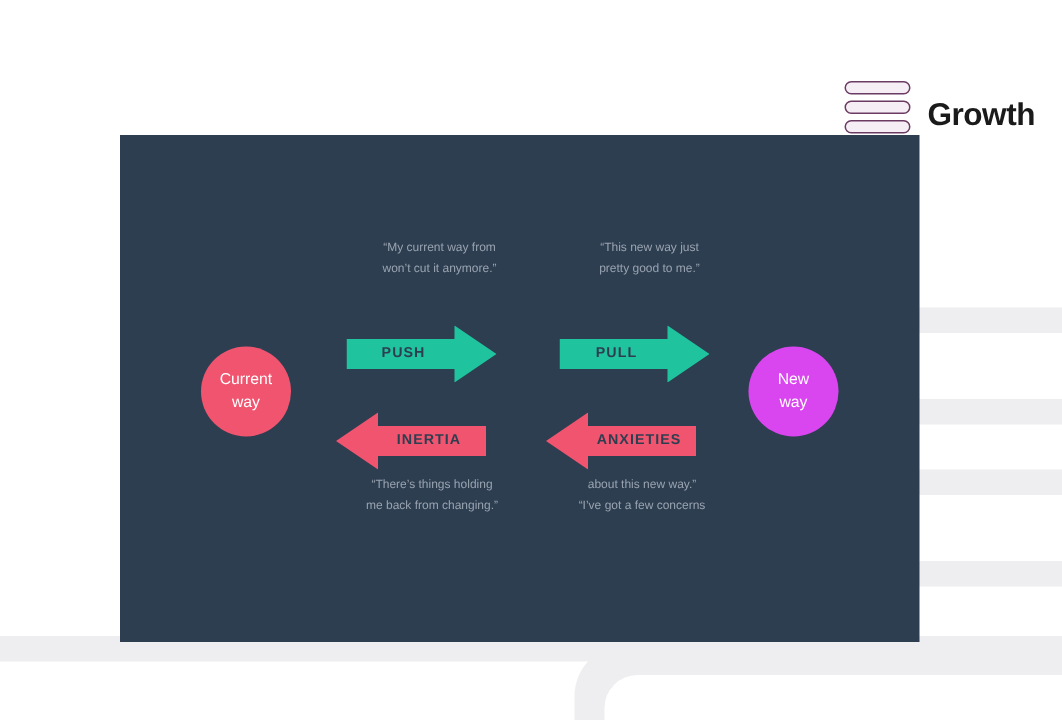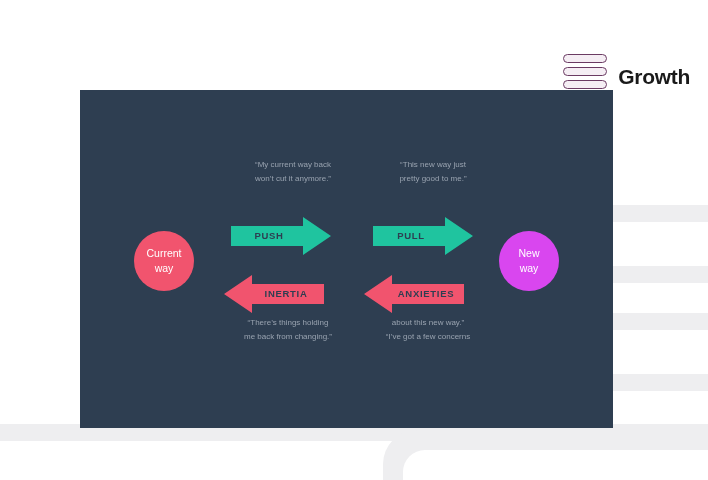--- a/index.html
+++ b/index.html
@@ -187,21 +187,21 @@
   <div class="node node-current">
     <span>Current</span>
     <span>way</span>
   </div>
   <div class="node node-new">
     <span>New</span>
     <span>way</span>
   </div>
 
   <div class="quote q-push">
-    <div>“My current way back</div>
+    <div>“My current way from</div>
     <div>won’t cut it anymore.”</div>
   </div>
   <div class="quote q-pull">
     <div>“This new way just</div>
     <div>pretty good to me.”</div>
   </div>
   <div class="quote q-inert">
     <div>“There’s things holding</div>
     <div>me back from changing.”</div>
   </div>

